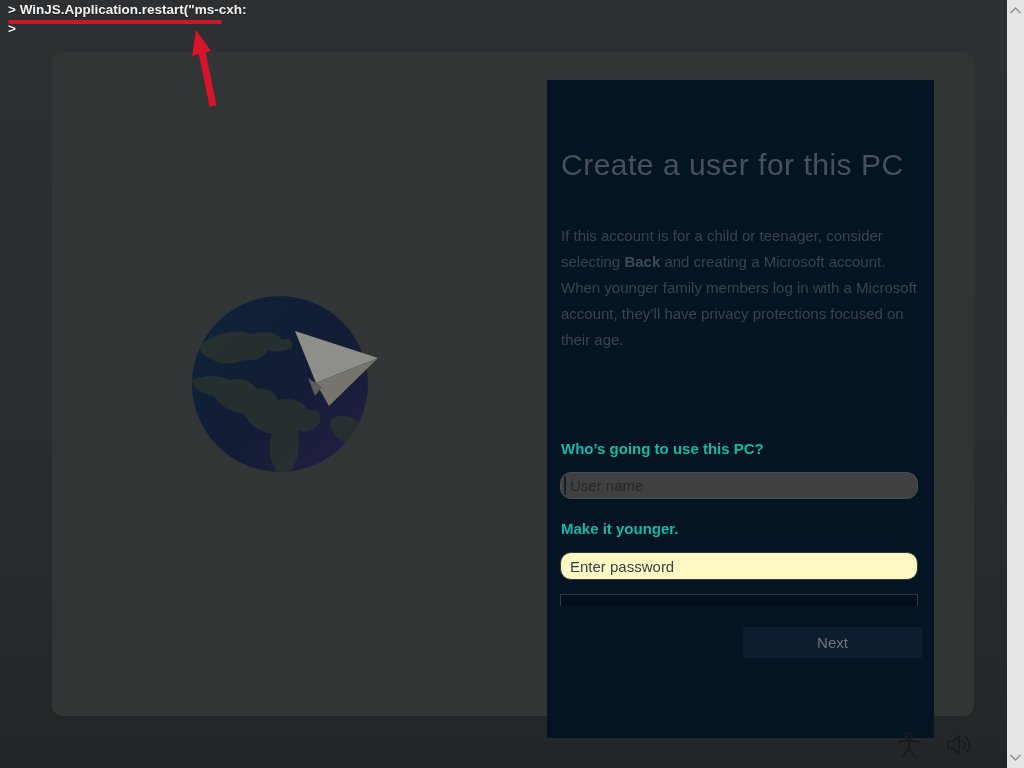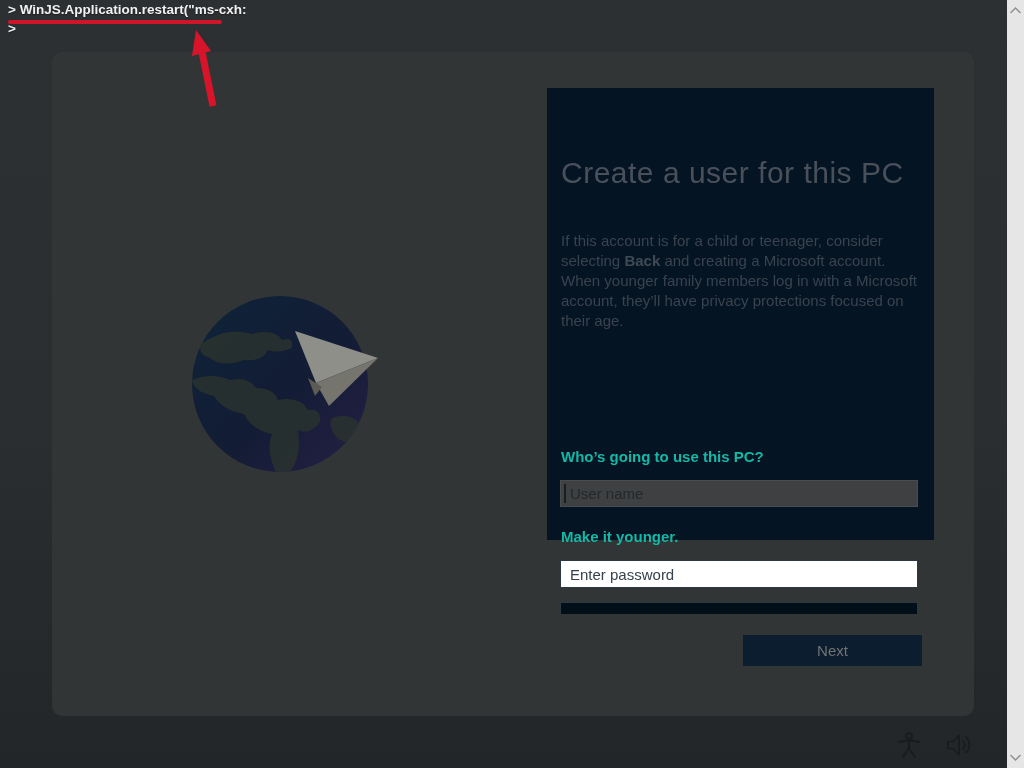--- a/index.html
+++ b/index.html
@@ -21,54 +21,54 @@
 
   
   .dim-panel {
     position:absolute; left:52px; top:52px; width:922px; height:664px;
     background:#323535; border-radius:10px;
   }
   .globe-illustration { position:absolute; left:130px; top:236px; }
 
   
   .setup-card {
-    position:absolute; left:495px; top:36px; width:387px; height:452px;
+    position:absolute; left:495px; top:28px; width:387px; height:658px;
     background:#041423;
   }
   .card-title {
     position:absolute; left:14px; top:68px; width:360px;
     font-size:30px; font-weight:300; color:#49505a; letter-spacing:.5px;
   }
   .card-para {
     position:absolute; left:14px; width:360px;
-    font-size:15px; line-height:20px; color:#3a434d;
+    font-size:15px; line-height:26px; color:#3a434d;
   }
   .card-para.p1 { top:143px; }
   .card-para.p2 { top:272px; }
   .card-para b { color:#404a54; }
   .card-label {
     position:absolute; left:14px; width:360px;
     font-size:15px; font-weight:bold; color:#14b8a6;
   }
   .label-who { top:360px; }
   .label-secure { top:440px; }
 
-  .field { position:absolute; left:13px; width:358px; font-size:15px; padding:0 9px; outline:none; }
+  .field { position:absolute; left:13px; width:358px; font-size:15px; padding:0 9px; outline:none;border-radius:11px; }
   .username-input {
     top:392px; height:27px;
     background:#3e4041; border:1px solid #4a4c4d; color:#babdbf;
   }
   .username-input::placeholder { color:#23282c; opacity:1; }
   .text-cursor {
     position:absolute; left:17px; top:396px; width:2px; height:19px;
     background:#191e22;
   }
   .password-input {
     top:472px; height:28px;
-    background:#ffffff; border:1px solid #2c3944; color:#7d8a95;
+    background:#fef9c3; border:1px solid #2c3944; color:#7d8a95;
   }
   .password-input::placeholder { color:#36424d; opacity:1; }
   .confirm-clip {
     position:absolute; left:13px; top:514px; width:358px; height:12px; overflow:hidden;
   }
   .confirm-input {
     width:358px; height:28px; background:#020e18; border:1px solid #2c3944;
     color:#7d8a95; font-size:15px; padding:0 9px; outline:none;
   }
   .next-button {

